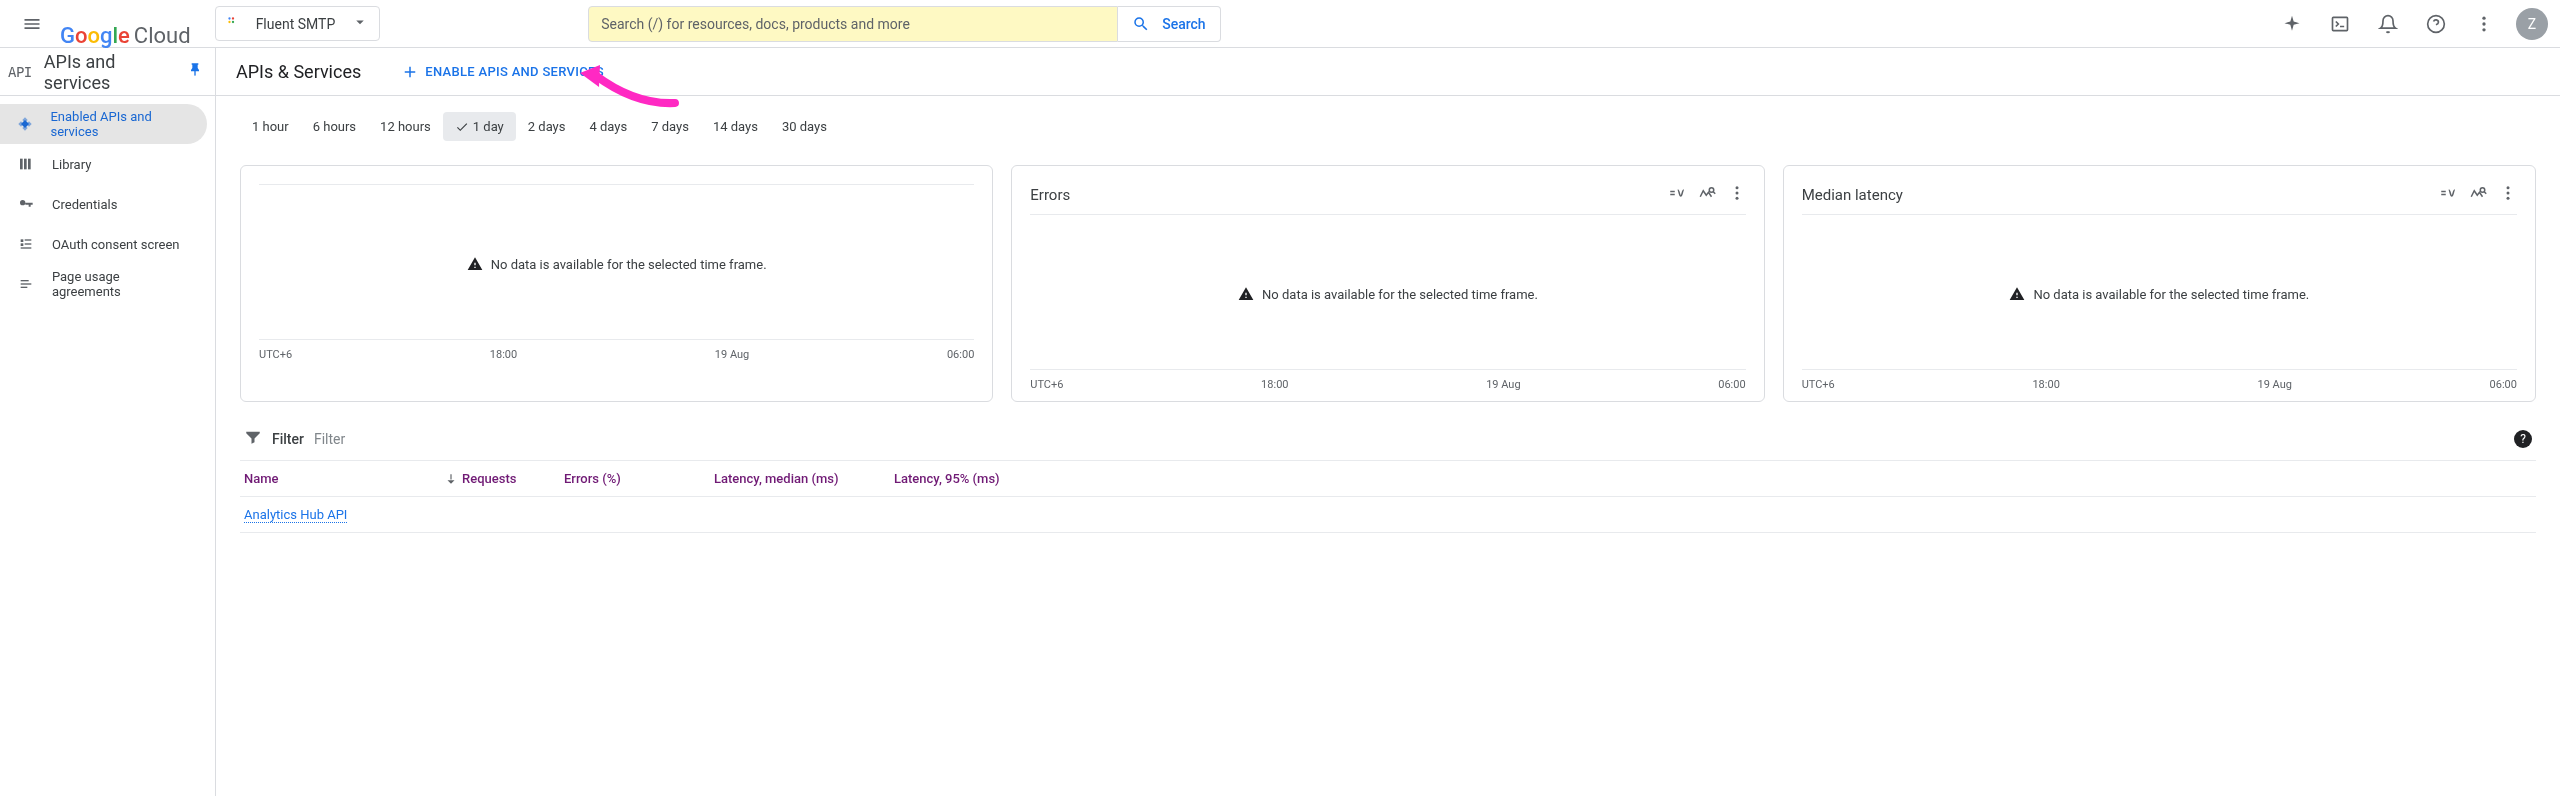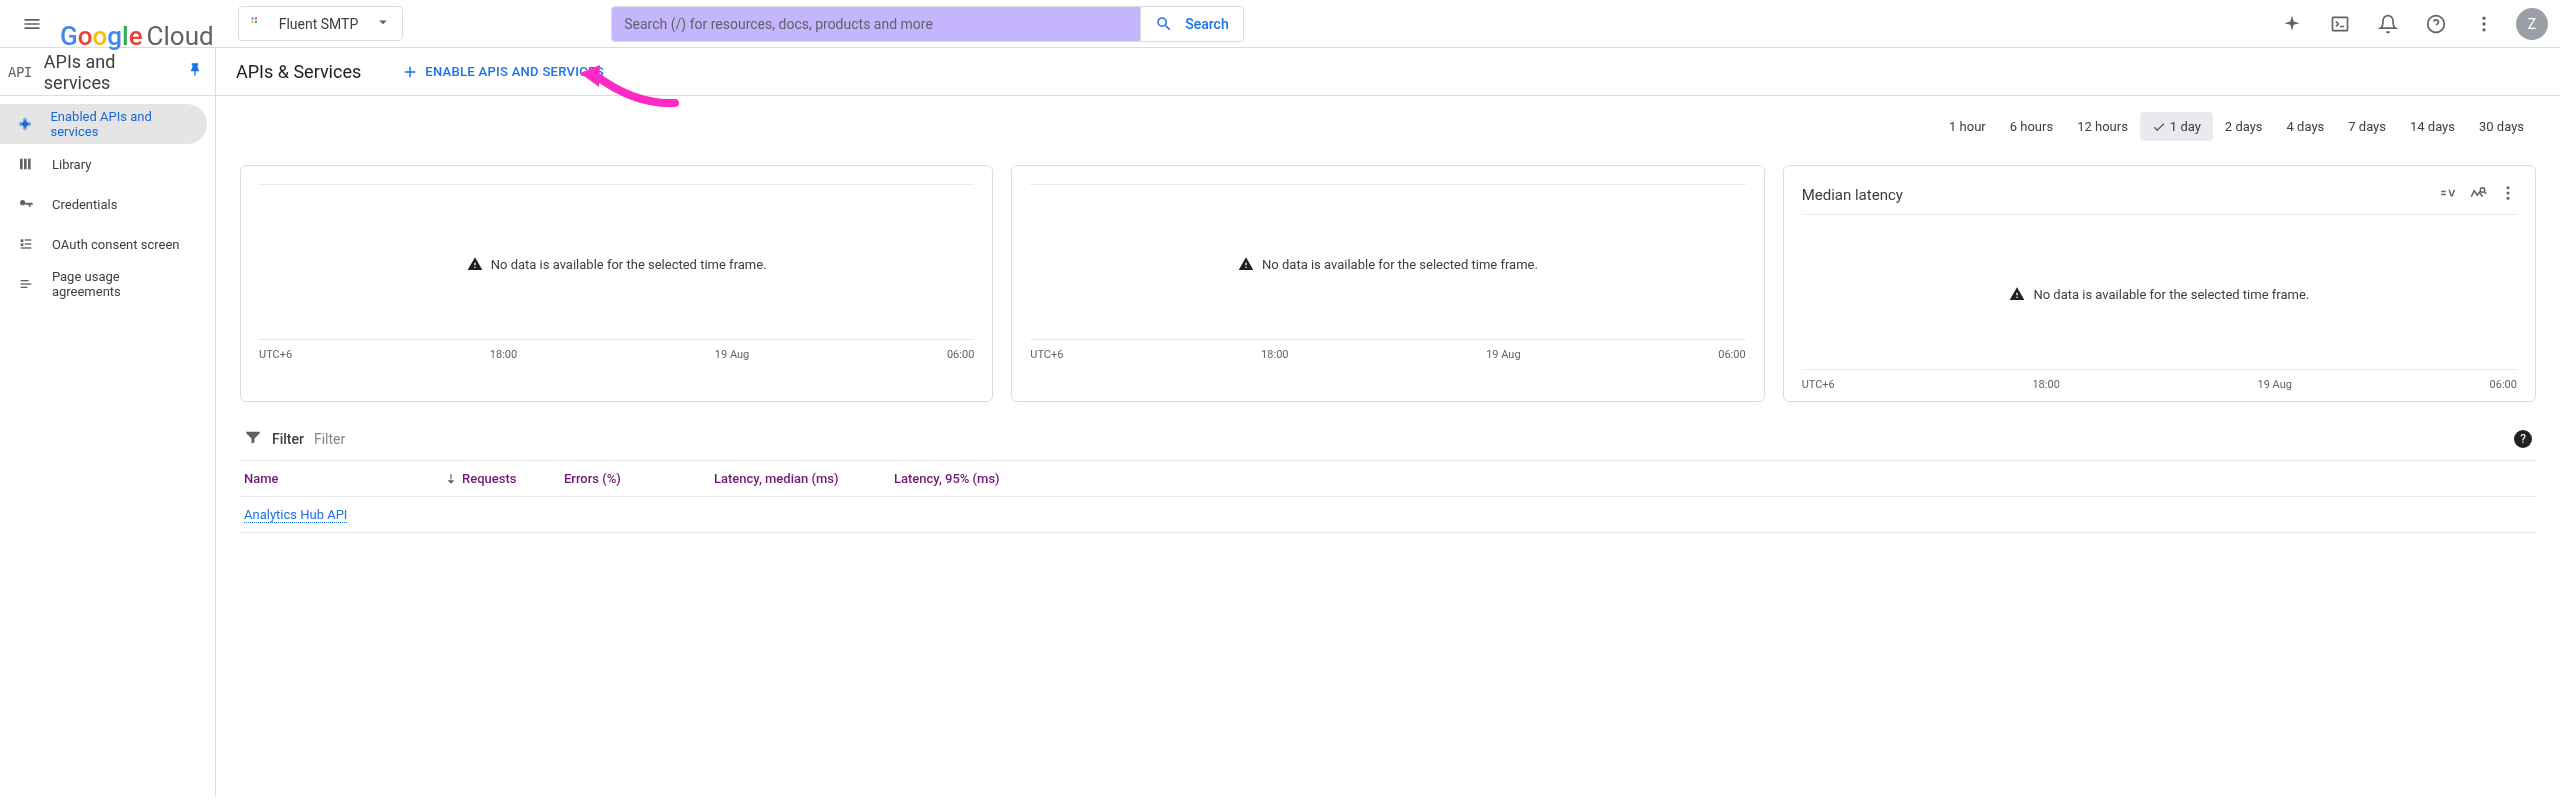--- a/index.html
+++ b/index.html
@@ -1,28 +1,28 @@
 <!DOCTYPE html>
 <html><head>
 <meta charset="utf-8">
 <style>
 * { margin: 0; padding: 0; box-sizing: border-box; font-family: 'Google Sans', Roboto, Arial, sans-serif; }
 body { background: #fff; color: #202124; width: 2560px; }
 
 
 .topbar { height: 48px; display: flex; align-items: center; padding: 0 12px; border-bottom: 1px solid #dadce0; gap: 8px; }
 .hamburger { width: 40px; height: 40px; display: flex; align-items: center; justify-content: center; border-radius: 50%; cursor: pointer; color: #5f6368; }
-.logo { display: flex; align-items: flex-start; gap: 4px; margin-right: 16px; font-size: 26px; margin-top: 24px; }
+.logo { display: flex; align-items: flex-start; gap: 4px; margin-right: 16px; font-size: 22px; margin-top: 24px; }
 .logo-google { font-weight: 500; }
 .logo-cloud { color: #5f6368; font-weight: 400; }
 .logo .g1 { color:#4285f4; } .logo .g2 { color:#ea4335; } .logo .g3 { color:#fbbc04; } .logo .g4 { color:#4285f4; } .logo .g5 { color:#34a853; } .logo .g6 { color:#ea4335; }
 .project-picker { display: flex; align-items: center; gap: 16px; border: 1px solid #dadce0; border-radius: 4px; padding: 6px 10px; cursor: pointer; font-size: 14px; color: #3c4043; }
 .project-picker .dots { color: #5f6368; }
 .searchbox-wrap { margin-left: 200px; display: flex; align-items: center; }
-.searchbox { background: #c4b5fd; border: 1px solid #dadce0; border-radius: 4px 0 0 4px; height: 36px; width: 530px; padding: 0 12px; display: flex; align-items: center; color: #5f6368; font-size: 14px; }
+.searchbox { background: #fef9c3; border: 1px solid #dadce0; border-radius: 4px 0 0 4px; height: 36px; width: 530px; padding: 0 12px; display: flex; align-items: center; color: #5f6368; font-size: 14px; }
 .search-btn { height: 36px; border: 1px solid #dadce0; border-left: none; border-radius: 0 4px 4px 0; padding: 0 14px; display: flex; align-items: center; gap: 12px; color: #1a73e8; font-weight: 500; cursor: pointer; font-size: 14px; }
 .topbar-spacer { flex: 1; }
 .top-icons { display: flex; align-items: center; gap: 8px; }
 .top-icons .icon-btn { width: 40px; height: 40px; display: flex; align-items: center; justify-content: center; border-radius: 50%; cursor: pointer; color: #5f6368; }
 .avatar { width: 32px; height: 32px; border-radius: 50%; background: #9aa0a6; color: #fff; display: flex; align-items: center; justify-content: center; font-size: 14px; margin-left: 4px; }
 
 
 .subheader { height: 48px; display: flex; align-items: center; border-bottom: 1px solid #dadce0; }
 .sub-left { width: 216px; display: flex; align-items: center; padding-left: 8px; gap: 12px; border-right: 1px solid #dadce0; height: 100%; }
 .api-logo { font-family: monospace; font-size: 14px; color: #5f6368; letter-spacing: -0.5px; }
@@ -37,21 +37,21 @@
 
 
 .main-wrap { display: flex; }
 .sidebar { width: 216px; border-right: 1px solid #dadce0; padding-top: 8px; min-height: 700px; }
 .sidebar-item { display: flex; align-items: center; gap: 16px; height: 40px; padding: 0 16px; font-size: 13px; color: #3c4043; cursor: pointer; border-radius: 0 20px 20px 0; margin-right: 8px; }
 .sidebar-item.active { background: #e5e5e5; color: #1967d2; }
 .sidebar-item .s-icon { width: 20px; display: flex; align-items: center; justify-content: center; color: #5f6368; }
 .sidebar-item.active .s-icon { color: #1967d2; }
 
 .content { flex: 1; padding: 16px 24px; }
-.time-range { display: flex; justify-content: flex-end; gap: 0; margin-bottom: 24px; }
+.time-range { display: flex; justify-content: flex-start; gap: 0; margin-bottom: 24px; }
 .time-chip { padding: 7px 12px; font-size: 13px; color: #3c4043; cursor: pointer; border-radius: 4px; display: flex; align-items: center; gap: 4px; }
 .time-chip.selected { background: #e8eaed; }
 
 .cards-row { display: flex; gap: 18px; margin-bottom: 16px; }
 .card { flex: 1; border: 1px solid #dadce0; border-radius: 6px; padding: 18px 18px 10px; }
 .card-head { display: flex; align-items: center; margin-bottom: 8px; }
 .card-title { font-size: 15px; color: #3c4043; }
 .card-head-icons { margin-left: auto; display: flex; gap: 12px; color: #5f6368; }
 .card-head-icons .ci { cursor: pointer; }
 .card-hr { height: 1px; background: #e8eaed; margin: 0 0 4px; }
@@ -270,20 +270,38 @@
       <span>No data is available for the selected time frame.</span>
     </div>
     <div class="card-axis">
       <span>UTC+6</span>
             <span>18:00</span>
             <span>19 Aug</span>
             <span>06:00</span>
     </div>
         </div>
         <div class="card">
+    <div class="card-head">
+      <span class="card-title">Errors</span>
+      <div class="card-head-icons">
+  <span class="ci"><svg width="18" height="18" viewBox="0 0 24 24" fill="none" stroke="currentColor" stroke-width="2">
+                  <path d="M3 10h6M3 14h6M13 8c2 0 2 8 4 8s2-8 4-8"></path>
+                </svg></span>
+  <span class="ci"><svg width="18" height="18" viewBox="0 0 24 24" fill="none" stroke="currentColor" stroke-width="2">
+                  <path d="M3 17l4-8 4 6 3-4 4 6"></path>
+                  <circle cx="18" cy="8" r="3"></circle>
+                  <path d="M20 10l3 3"></path>
+                </svg></span>
+  <span class="ci"><svg width="18" height="18" viewBox="0 0 24 24" fill="currentColor">
+                  <circle cx="12" cy="5" r="2"></circle>
+                  <circle cx="12" cy="12" r="2"></circle>
+                  <circle cx="12" cy="19" r="2"></circle>
+                </svg></span>
+            </div>
+    </div>
     <div class="card-hr"></div>
     <div class="card-body">
       <svg width="16" height="16" viewBox="0 0 24 24" fill="#202124">
               <path d="M1 21h22L12 2 1 21zm12-3h-2v-2h2v2zm0-4h-2v-4h2v4z"></path>
             </svg>
       <span>No data is available for the selected time frame.</span>
     </div>
     <div class="card-axis">
       <span>UTC+6</span>
             <span>18:00</span>

